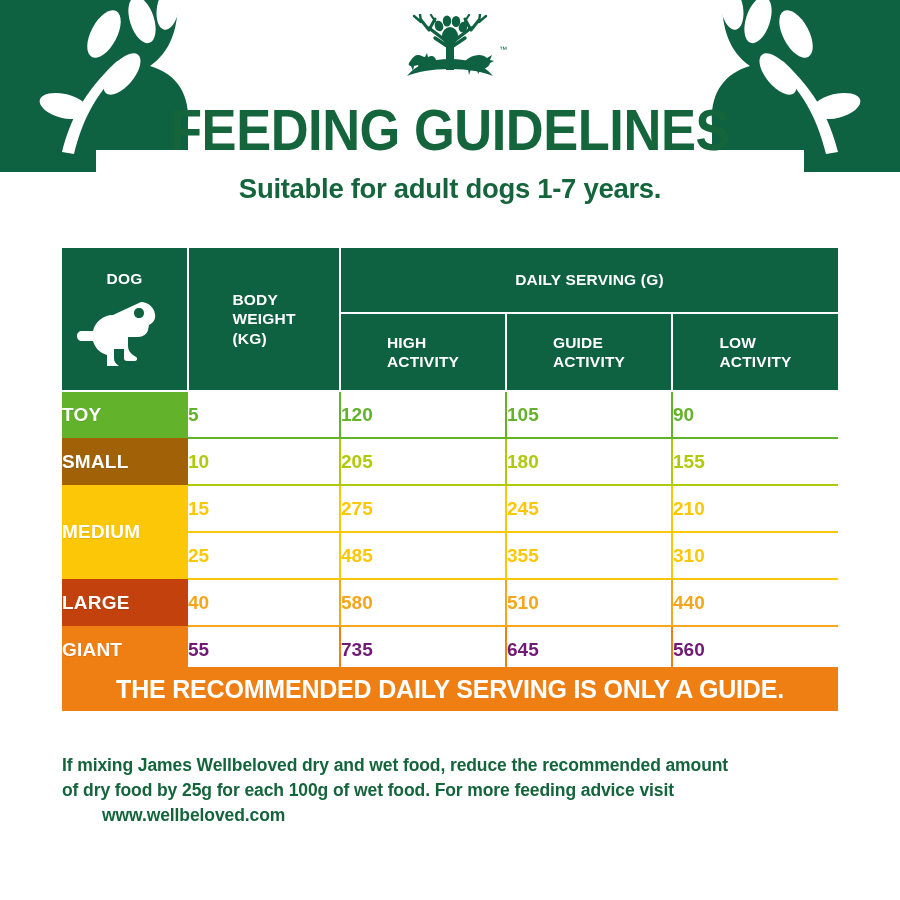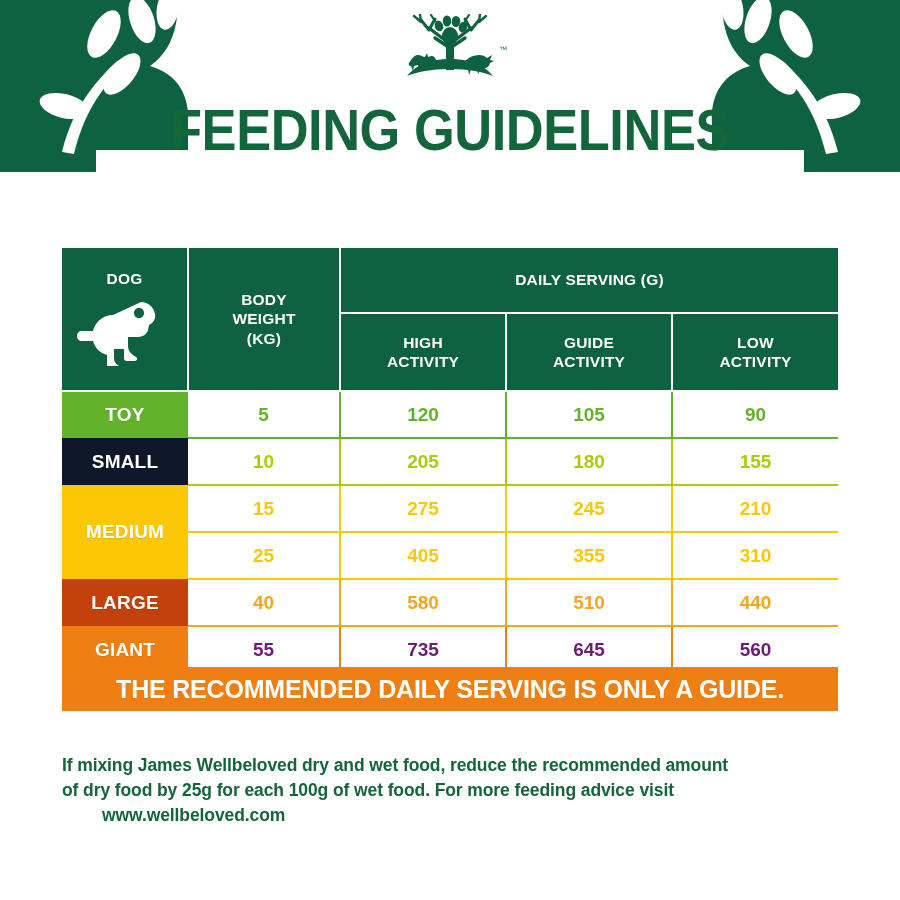--- a/index.html
+++ b/index.html
@@ -63,21 +63,21 @@
     width: 776px;
   }
   table.guide {
     width: 100%;
     border-collapse: collapse;
     table-layout: fixed;
   }
   table.guide td, table.guide th {
     padding: 0;
     margin: 0;
-    text-align: center;
+    text-align: left;
     vertical-align: middle;
   }
 
   
   .hcell {
     background: #0E6141;
     color: #ffffff;
     font-weight: 800;
     font-size: 15.5px;
     line-height: 1.25;
@@ -226,20 +226,21 @@
 
         <path d="M20 46 c2-3 4-5 7-5 c3 0 5 2 7 2 l2-4 l1 4 l3-1 c3 0 5 2 5 5 c0 3-3 4-6 4 l-9 0 l-1 6 l-2-6 l-4 1 l-1 5 l-2-5 c-2 0-3-2-2-3 z"></path>
 
         <path d="M74 47 c4-4 9-6 14-6 c3 0 6 1 8 3 l5-3 l-2 5 l4 1 l-4 2 c-1 4-5 6-9 6 l-3 5 l-1-5 l-6 0 l-2 6 l-1-6 c-3 0-5-4-3-8 z"></path>
       </g>
       <text x="108" y="38" font-family="Liberation Sans, sans-serif" font-size="8" fill="#0E6141">™</text>
     </svg>
   </div>
 
   <div class="main-title">FEEDING GUIDELINES</div>
+  <div class="subtitle">Suitable for adult dogs 1-7 years.</div>
 </div>
 
 <div class="table-wrap">
   <table class="guide">
     <colgroup>
       <col style="width:126px">
       <col style="width:152px">
       <col style="width:166px">
       <col style="width:166px">
       <col style="width:166px">
@@ -300,38 +301,38 @@
 
     <tr class="r-toy">
       <td class="rowlabel" style="background:#63B22C">TOY</td>
       <td class="datacell" style="border:2px solid #63B22C;border-left:none">5</td>
       <td class="datacell" style="border:2px solid #63B22C">120</td>
       <td class="datacell" style="border:2px solid #63B22C">105</td>
       <td class="datacell" style="border:2px solid #63B22C;border-right:none">90</td>
     </tr>
 
     <tr class="r-small">
-      <td class="rowlabel" style="background:#0f172a">SMALL</td>
+      <td class="rowlabel" style="background:#a16207">SMALL</td>
       <td class="datacell" style="border:2px solid #AFCA0B;border-left:none">10</td>
       <td class="datacell" style="border:2px solid #AFCA0B">205</td>
       <td class="datacell" style="border:2px solid #AFCA0B">180</td>
       <td class="datacell" style="border:2px solid #AFCA0B;border-right:none">155</td>
     </tr>
 
     <tr class="r-med">
       <td class="rowlabel" rowspan="2" style="background:#FBC707">MEDIUM</td>
       <td class="datacell" style="border:2px solid #FBC707;border-left:none">15</td>
       <td class="datacell" style="border:2px solid #FBC707">275</td>
       <td class="datacell" style="border:2px solid #FBC707">245</td>
       <td class="datacell" style="border:2px solid #FBC707;border-right:none">210</td>
     </tr>
 
     <tr class="r-med">
       <td class="datacell" style="border:2px solid #FBC707;border-left:none">25</td>
-      <td class="datacell" style="border:2px solid #FBC707">405</td>
+      <td class="datacell" style="border:2px solid #FBC707">485</td>
       <td class="datacell" style="border:2px solid #FBC707">355</td>
       <td class="datacell" style="border:2px solid #FBC707;border-right:none">310</td>
     </tr>
 
     <tr class="r-large">
       <td class="rowlabel" style="background:#c2410c">LARGE</td>
       <td class="datacell" style="border:2px solid #F6A61C;border-left:none">40</td>
       <td class="datacell" style="border:2px solid #F6A61C">580</td>
       <td class="datacell" style="border:2px solid #F6A61C">510</td>
       <td class="datacell" style="border:2px solid #F6A61C;border-right:none">440</td>

